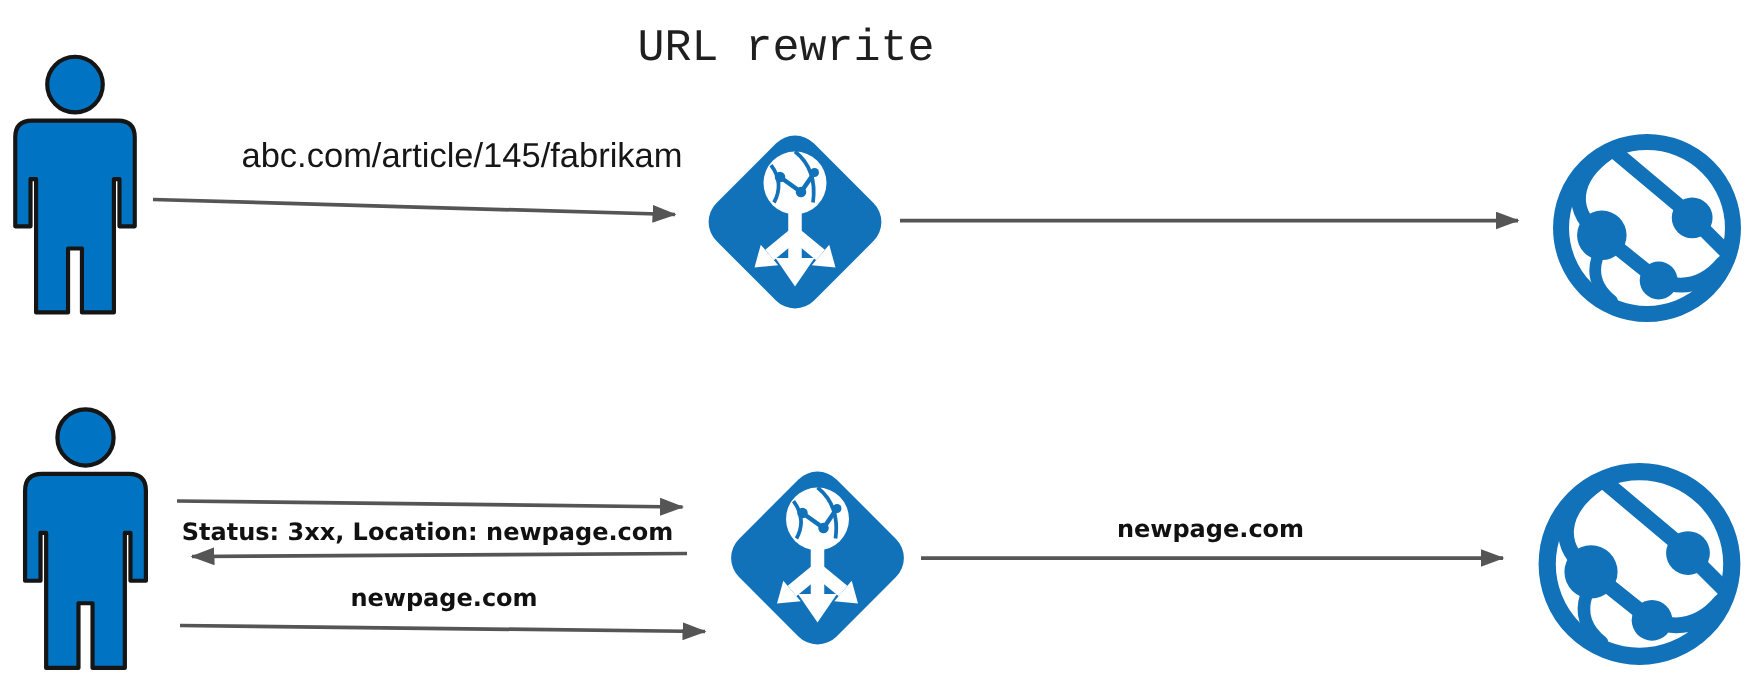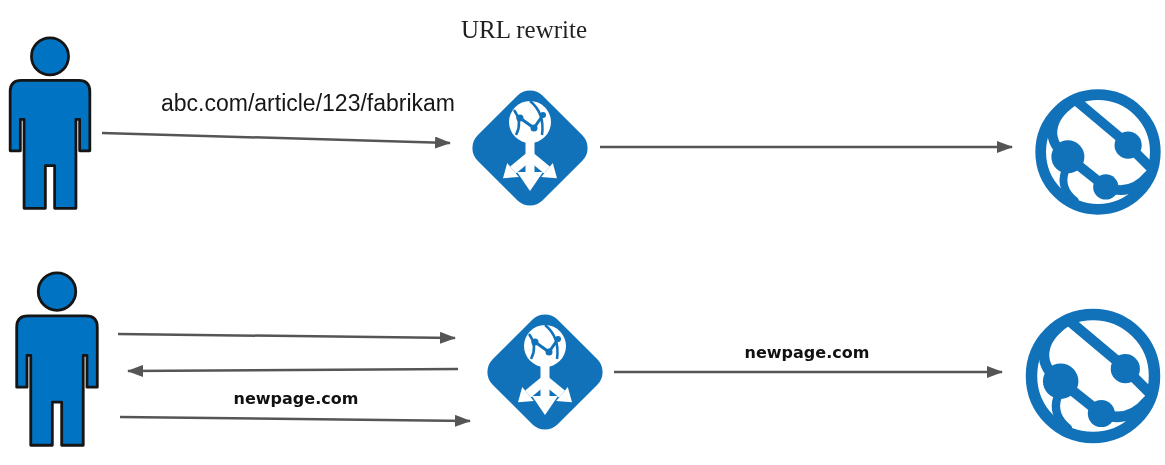--- a/index.html
+++ b/index.html
@@ -14,23 +14,23 @@
     position:relative;
     width:1165px;height:465px;
     background:#ffffff;
     overflow:hidden;
     font-family:"Liberation Sans", sans-serif;
     color:var(--text-black);
   }
   .abs{position:absolute;}
   .centered{transform:translateX(-50%);white-space:nowrap;}
   .section-title{
-    font-size:25px;
+    font-size:30px;
     color:#1f1f1f;
-    font-family:Liberation Serif, serif;
+    font-family:Liberation Mono, monospace;
   }
   .url-label{
     color:#161616;
     font-family:"Liberation Sans", sans-serif;
   }
   .bold-label{
     font-family:"DejaVu Sans", sans-serif;
     font-weight:bold;
     font-size:16px;
     color:#111111;
@@ -109,37 +109,38 @@
       <line x1="614" y1="372" x2="1002" y2="372" stroke="#555555" stroke-width="2.5" marker-end="url(#ah)"></line>
     </g>
   </svg>
 
   <div class="abs centered section-title" style="left:524px;top:16px;">URL rewrite</div>
 
   <svg class="abs" style="left:3px;top:36px;" width="94" height="176" viewBox="0 0 96 190">
     <use href="#sym-user"></use>
   </svg>
 
-  <div class="abs centered url-label" style="left:308px;top:90px;font-size:23px;">abc.com/article/123/fabrikam</div>
+  <div class="abs centered url-label" style="left:308px;top:90px;font-size:23px;">abc.com/article/145/fabrikam</div>
 
   <svg class="abs" style="left:464px;top:82px;" width="132" height="132" viewBox="0 0 132 132">
     <use href="#sym-gateway"></use>
   </svg>
 
 
   <svg class="abs" style="left:1030px;top:84px;" width="136" height="136" viewBox="0 0 140 140">
     <use href="#sym-webapp"></use>
   </svg>
 
 
   <svg class="abs" style="left:10px;top:271px;" width="94" height="178" viewBox="0 0 96 190">
     <use href="#sym-user"></use>
   </svg>
 
 
+  <div class="abs centered bold-label" style="left:285px;top:345px;">Status: 3xx, Location: newpage.com</div>
 
   <div class="abs centered bold-label" style="left:296px;top:389px;">newpage.com</div>
 
   <svg class="abs" style="left:479px;top:306px;" width="132" height="132" viewBox="0 0 132 132">
     <use href="#sym-gateway"></use>
   </svg>
 
   <div class="abs centered bold-label" style="left:807px;top:343px;">newpage.com</div>
 
   <svg class="abs" style="left:1020px;top:303px;" width="146" height="146" viewBox="0 0 140 140">

